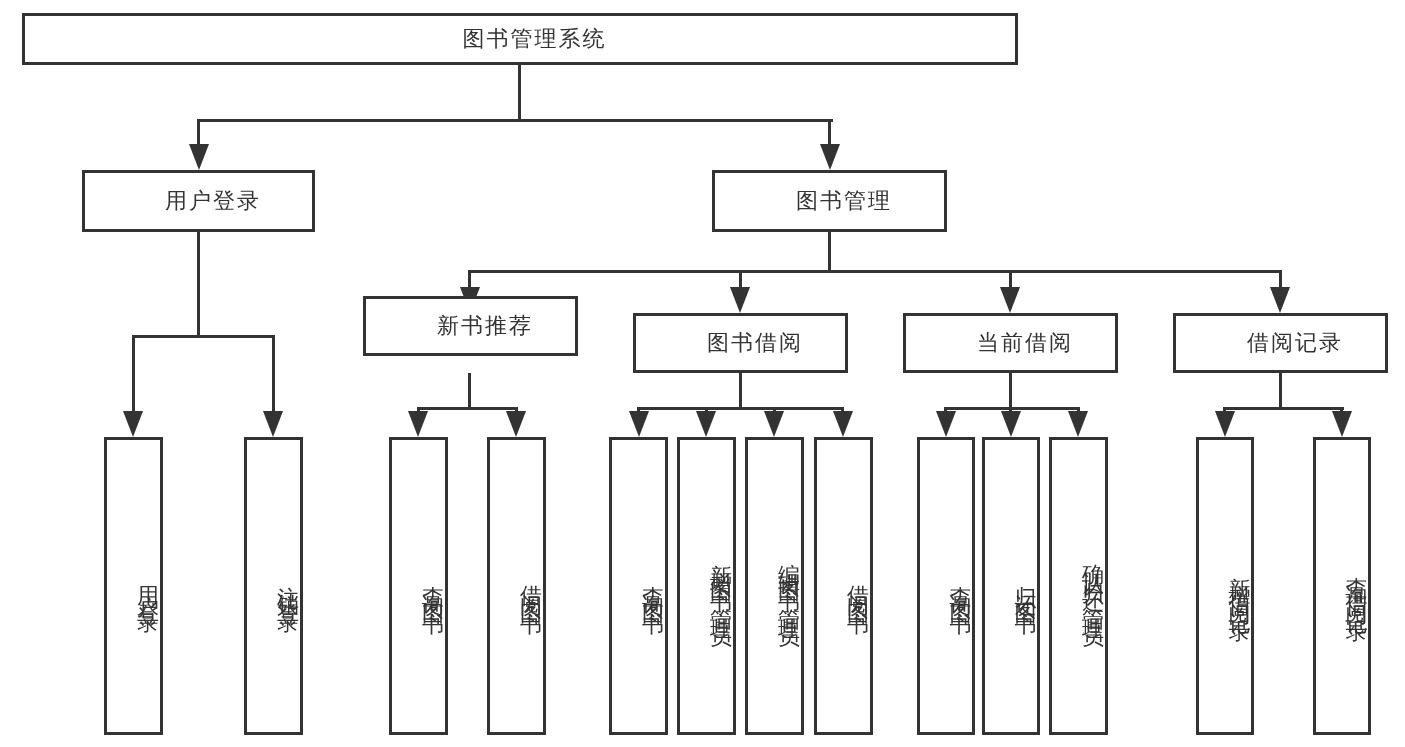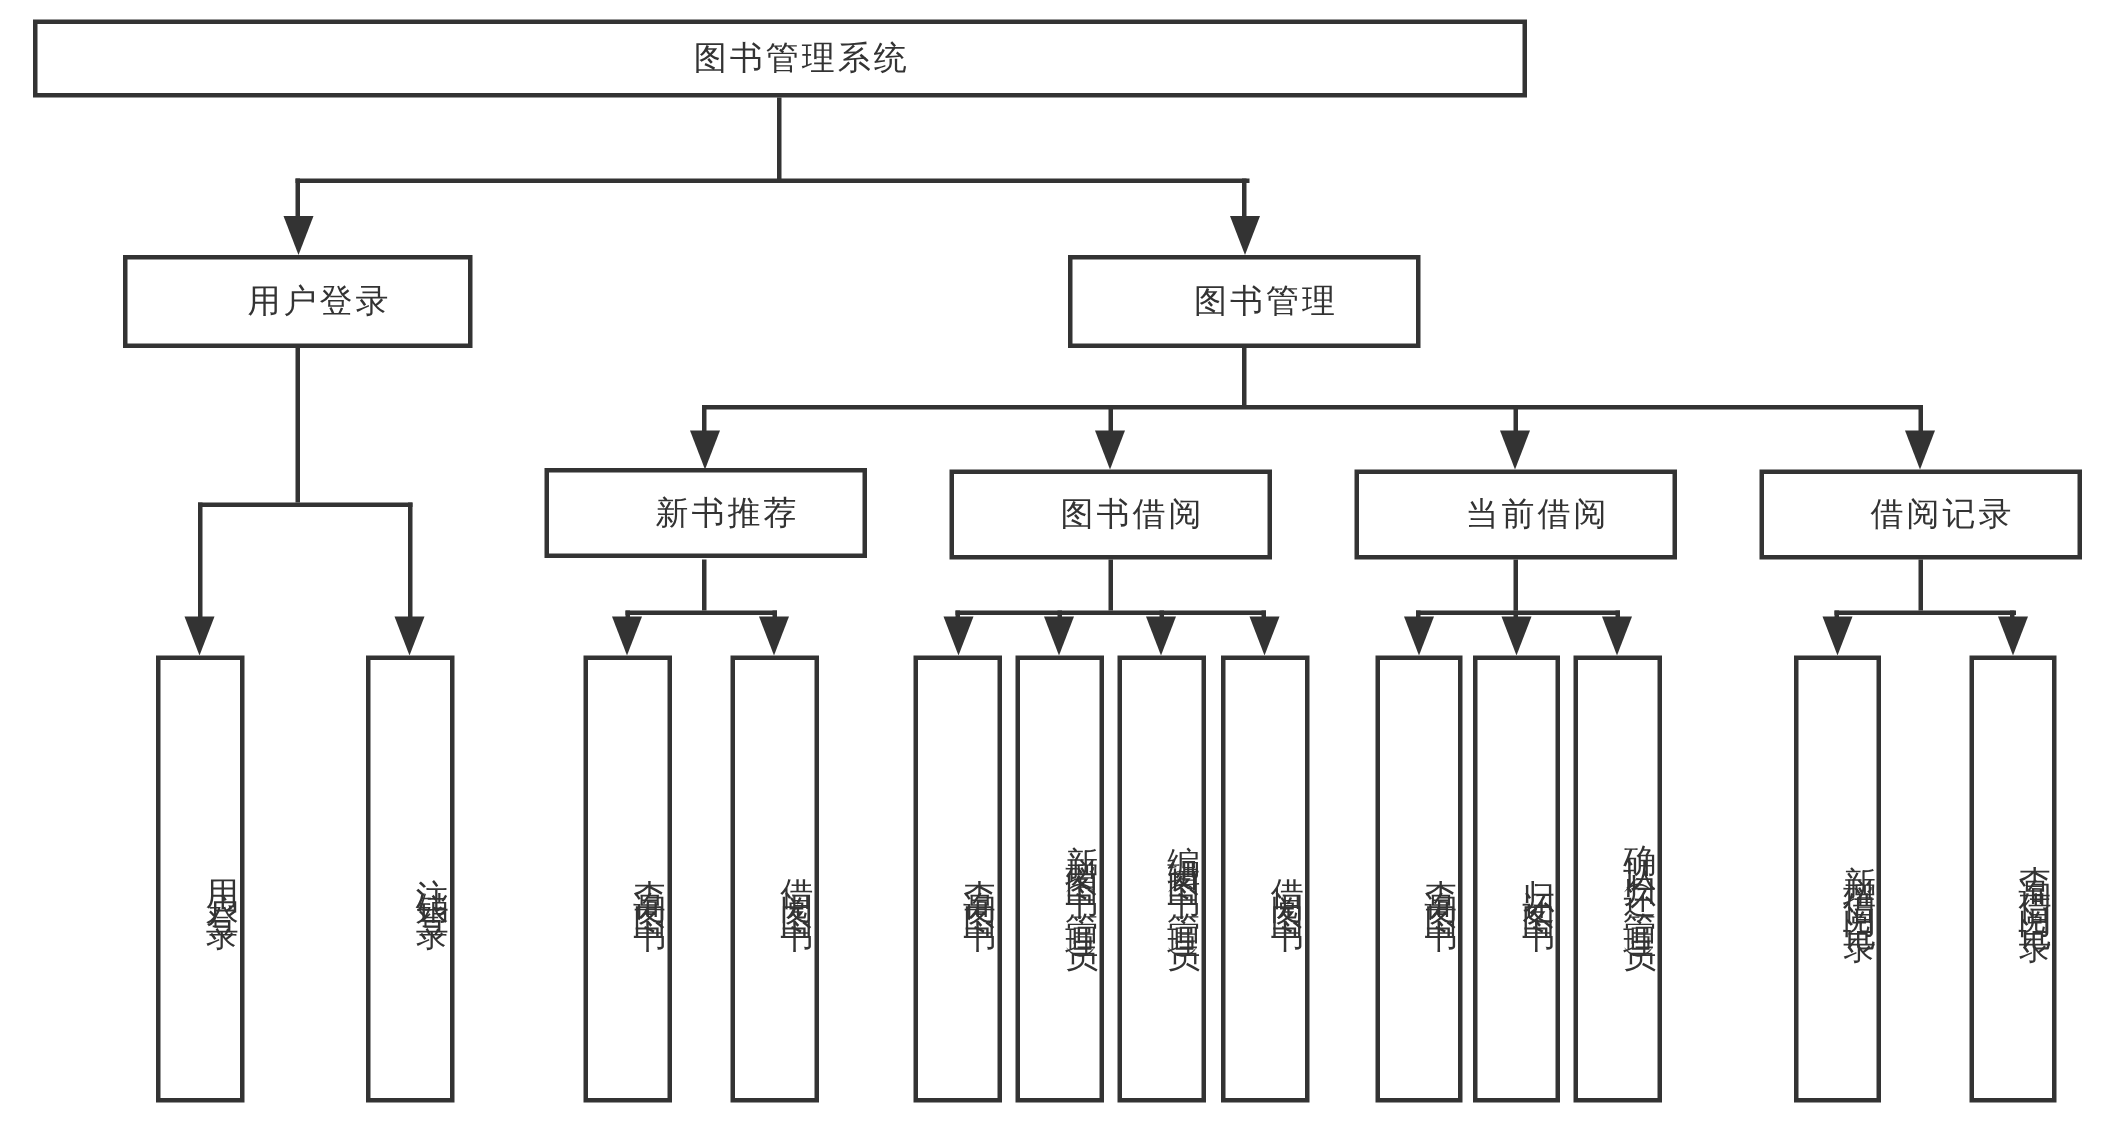--- a/index.html
+++ b/index.html
@@ -95,21 +95,21 @@
   <div class="line" style="left:468px; top:270px; width:813px; height:3px;"></div>
   <div class="line" style="left:468px; top:270px; width:3px; height:20px;"></div>
   <div class="arrow" style="left:460px; top:287px;"></div>
   <div class="line" style="left:739px; top:270px; width:3px; height:20px;"></div>
   <div class="arrow" style="left:730px; top:287px;"></div>
   <div class="line" style="left:1009px; top:270px; width:3px; height:20px;"></div>
   <div class="arrow" style="left:1000px; top:287px;"></div>
   <div class="line" style="left:1279px; top:270px; width:3px; height:20px;"></div>
   <div class="arrow" style="left:1270px; top:287px;"></div>
 
-  <div class="box hbox" style="left:363px; top:312px; width:215px; height:60px;">新书推荐</div>
+  <div class="box hbox" style="left:363px; top:296px; width:215px; height:60px;">新书推荐</div>
   <div class="box hbox" style="left:903px; top:313px; width:215px; height:60px;">当前借阅</div>
   <div class="box hbox" style="left:633px; top:313px; width:215px; height:60px;">图书借阅</div>
   <div class="box hbox" style="left:1173px; top:313px; width:215px; height:60px;">借阅记录</div>
 
   <div class="line" style="left:468px; top:373px; width:3px; height:34px;"></div>
   <div class="line" style="left:417px; top:407px; width:101px; height:3px;"></div>
   <div class="line" style="left:417px; top:407px; width:3px; height:8px;"></div>
   <div class="arrow" style="left:408px; top:411px;"></div>
   <div class="line" style="left:515px; top:407px; width:3px; height:8px;"></div>
   <div class="arrow" style="left:506px; top:411px;"></div>

